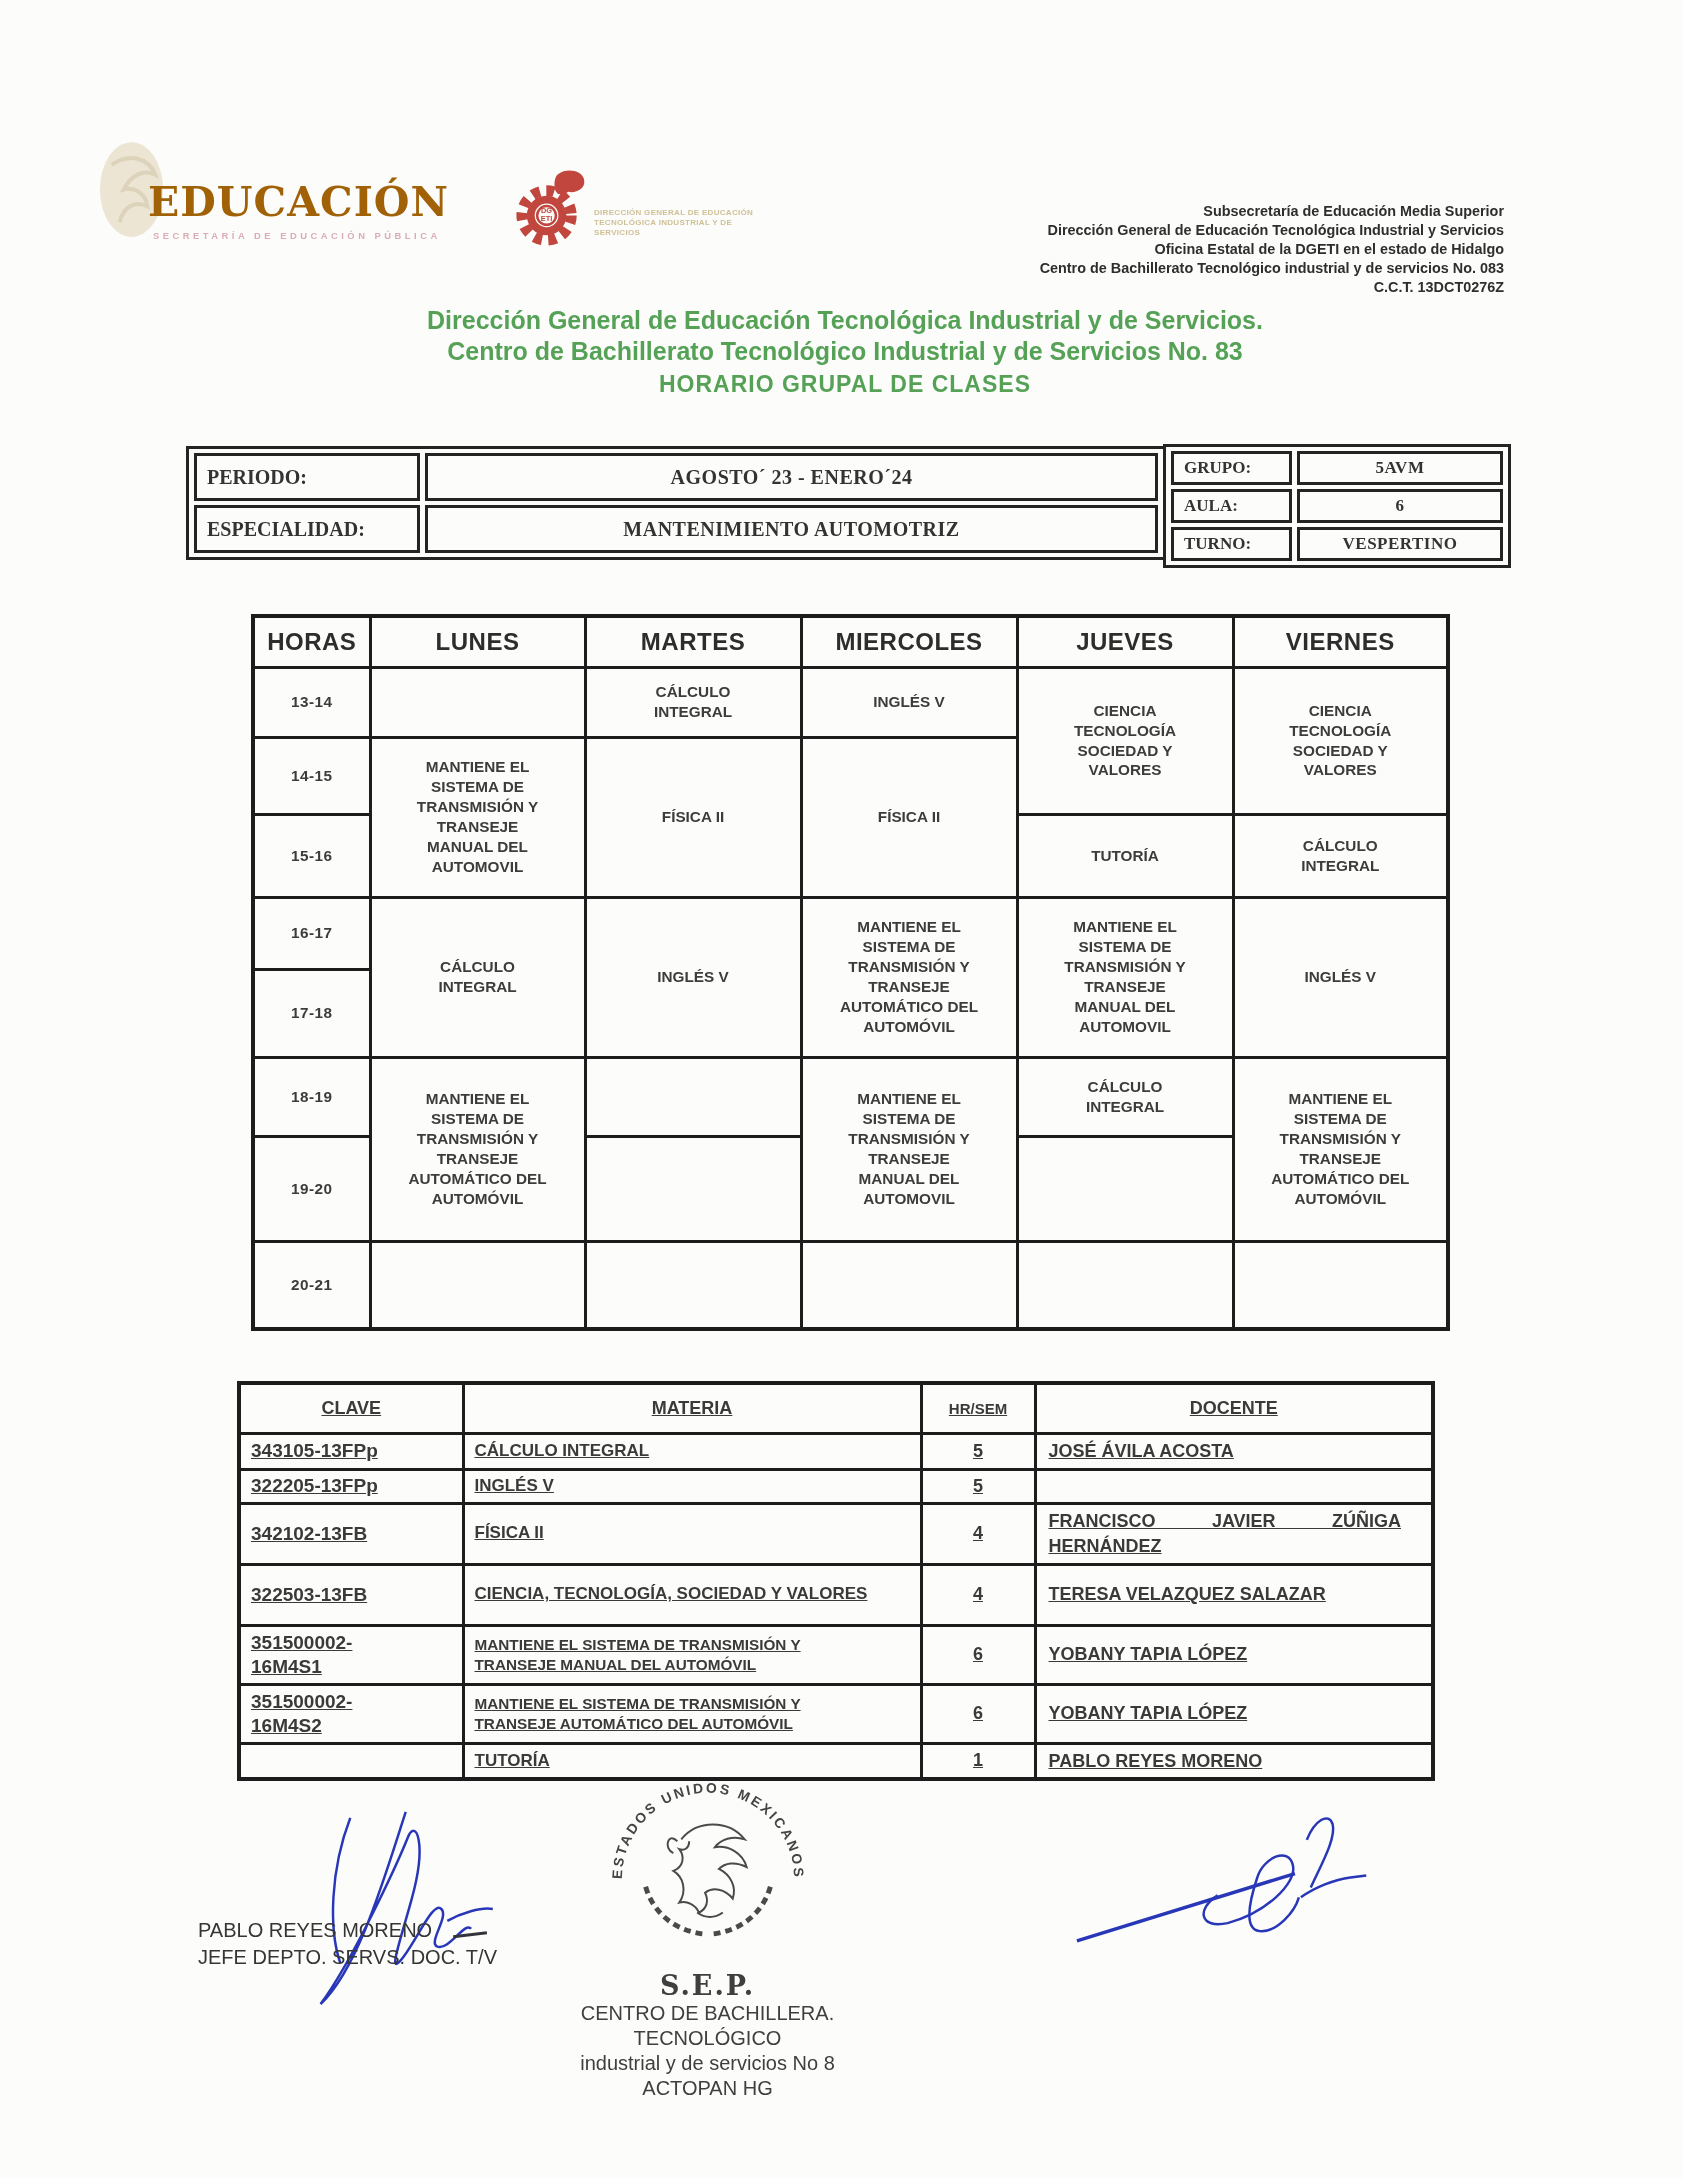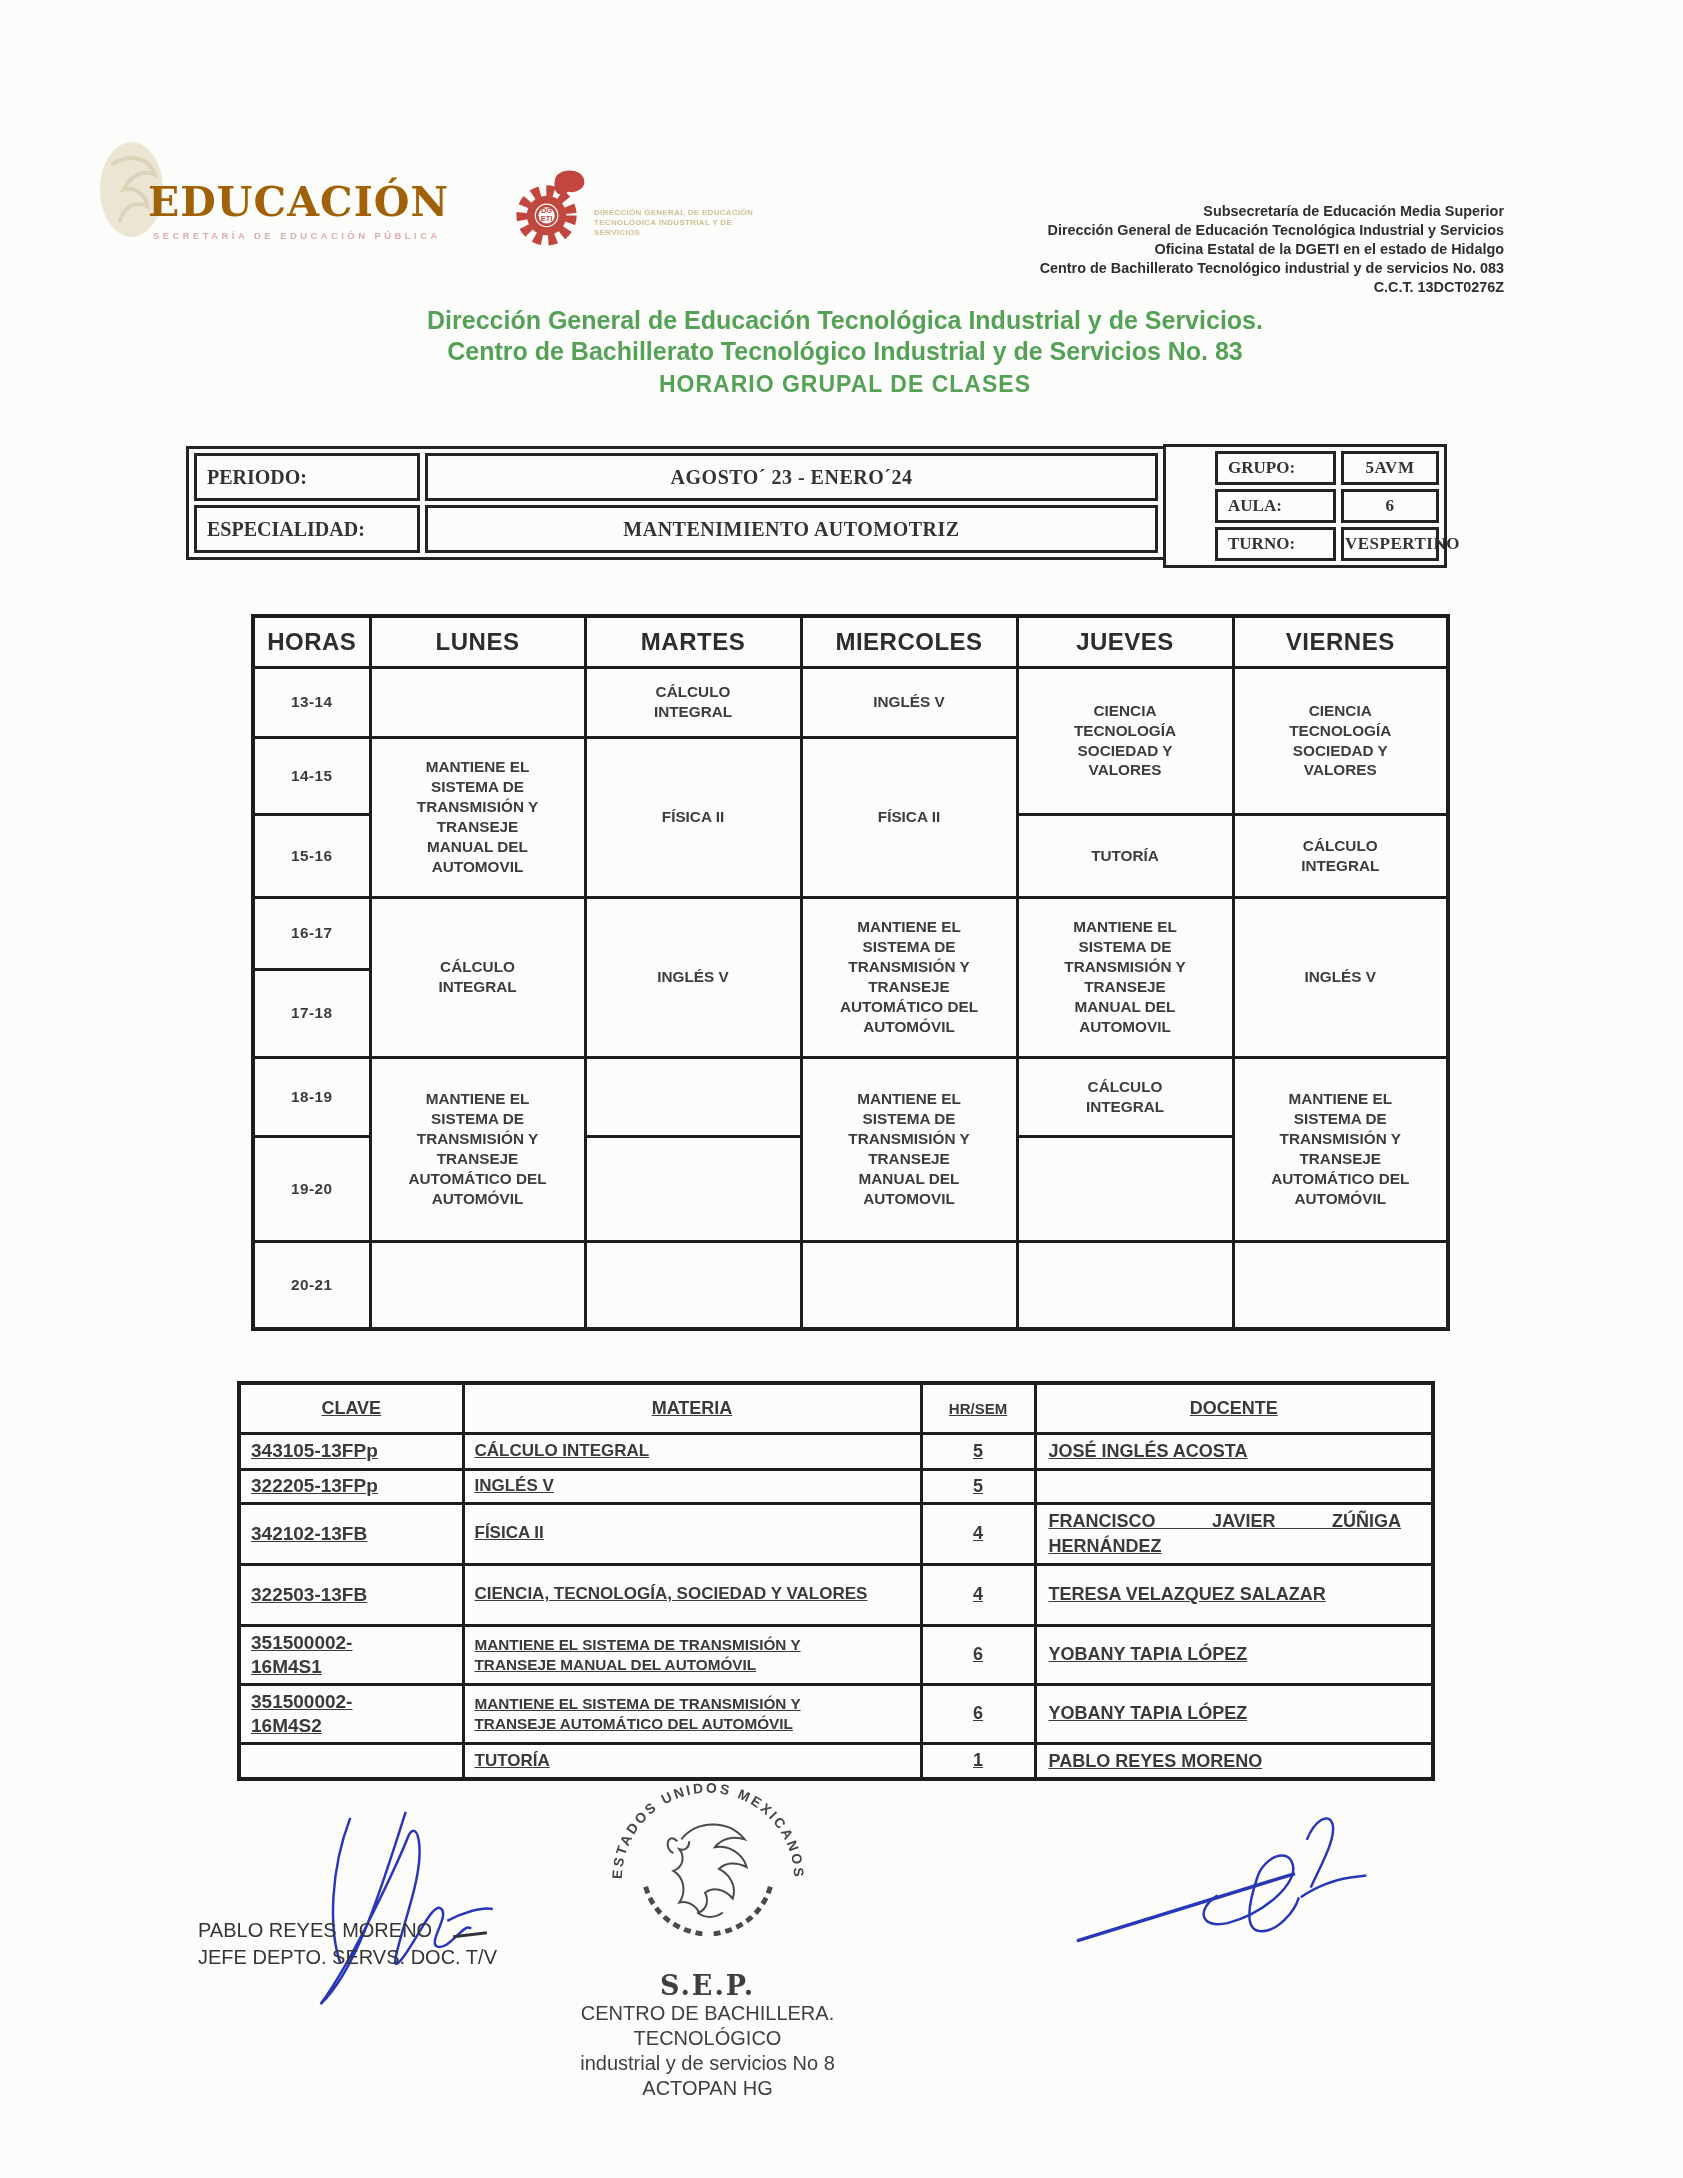--- a/index.html
+++ b/index.html
@@ -21,21 +21,21 @@
   .green-block{position:absolute;left:236px;top:305px;width:1218px;text-align:center;color:#55a257;}
   .green-l1{font-size:25px;font-weight:bold;line-height:31px;}
   .green-title{font-size:23px;font-weight:bold;letter-spacing:1px;margin-top:4px;}
 
   
   .info-tbl{position:absolute;border:3px solid #242424;border-collapse:separate;
             border-spacing:5px 4px;table-layout:fixed;}
   .info-tbl td{border:3px solid #242424;font-weight:bold;color:#333;font-family:Liberation Serif, serif;}
   .tbl-period{left:186px;top:446px;width:980px;}
   .tbl-period td{font-size:20px;height:40px;}
-  .tbl-group{left:1163px;top:444px;width:284px;padding-left:44px;}
+  .tbl-group{left:1163px;top:444px;width:348px;}
   .tbl-group td{font-size:17px;height:26px;}
   .lbl{text-align:left;padding-left:10px;}
   .val{text-align:center;letter-spacing:0.5px;}
 
   
   .sched{position:absolute;left:251px;top:614px;width:1194px;border-collapse:collapse;
          table-layout:fixed;border:4px solid #1d1d1d;}
   .sched td,.sched th{border:3px solid #1d1d1d;vertical-align:middle;text-align:center;
                       padding:2px 5px;}
   .sched th{font-size:24px;font-weight:bold;letter-spacing:0.5px;color:#2d2d2d;}
@@ -225,21 +225,21 @@
         <tr style="height:50px">
       <th>CLAVE</th>
       <th>MATERIA</th>
       <th style="font-size:15px">HR/SEM</th>
       <th>DOCENTE</th>
     </tr>
     <tr style="height:36px">
       <td class="c-clave">343105-13FPp</td>
       <td class="c-mat">CÁLCULO INTEGRAL</td>
       <td class="c-hrs">5</td>
-      <td class="c-doc">JOSÉ INGLÉS ACOSTA</td>
+      <td class="c-doc">JOSÉ ÁVILA ACOSTA</td>
     </tr>
     <tr style="height:34px">
       <td class="c-clave">322205-13FPp</td>
       <td class="c-mat">INGLÉS V</td>
       <td class="c-hrs">5</td>
       <td class="c-doc"></td>
     </tr>
     <tr style="height:61px">
       <td class="c-clave">342102-13FB</td>
       <td class="c-mat">FÍSICA II</td>

